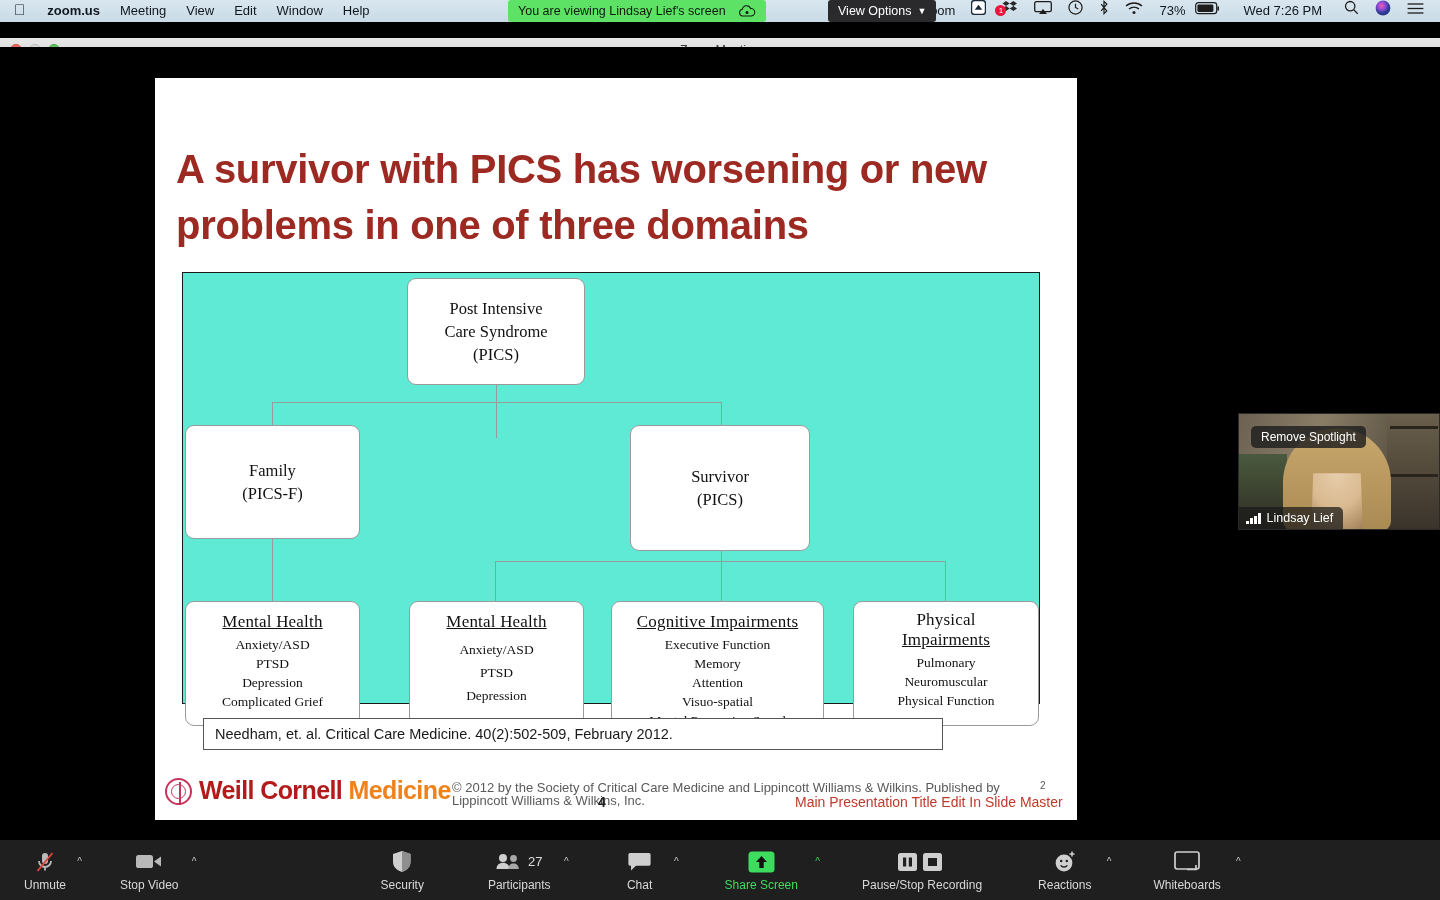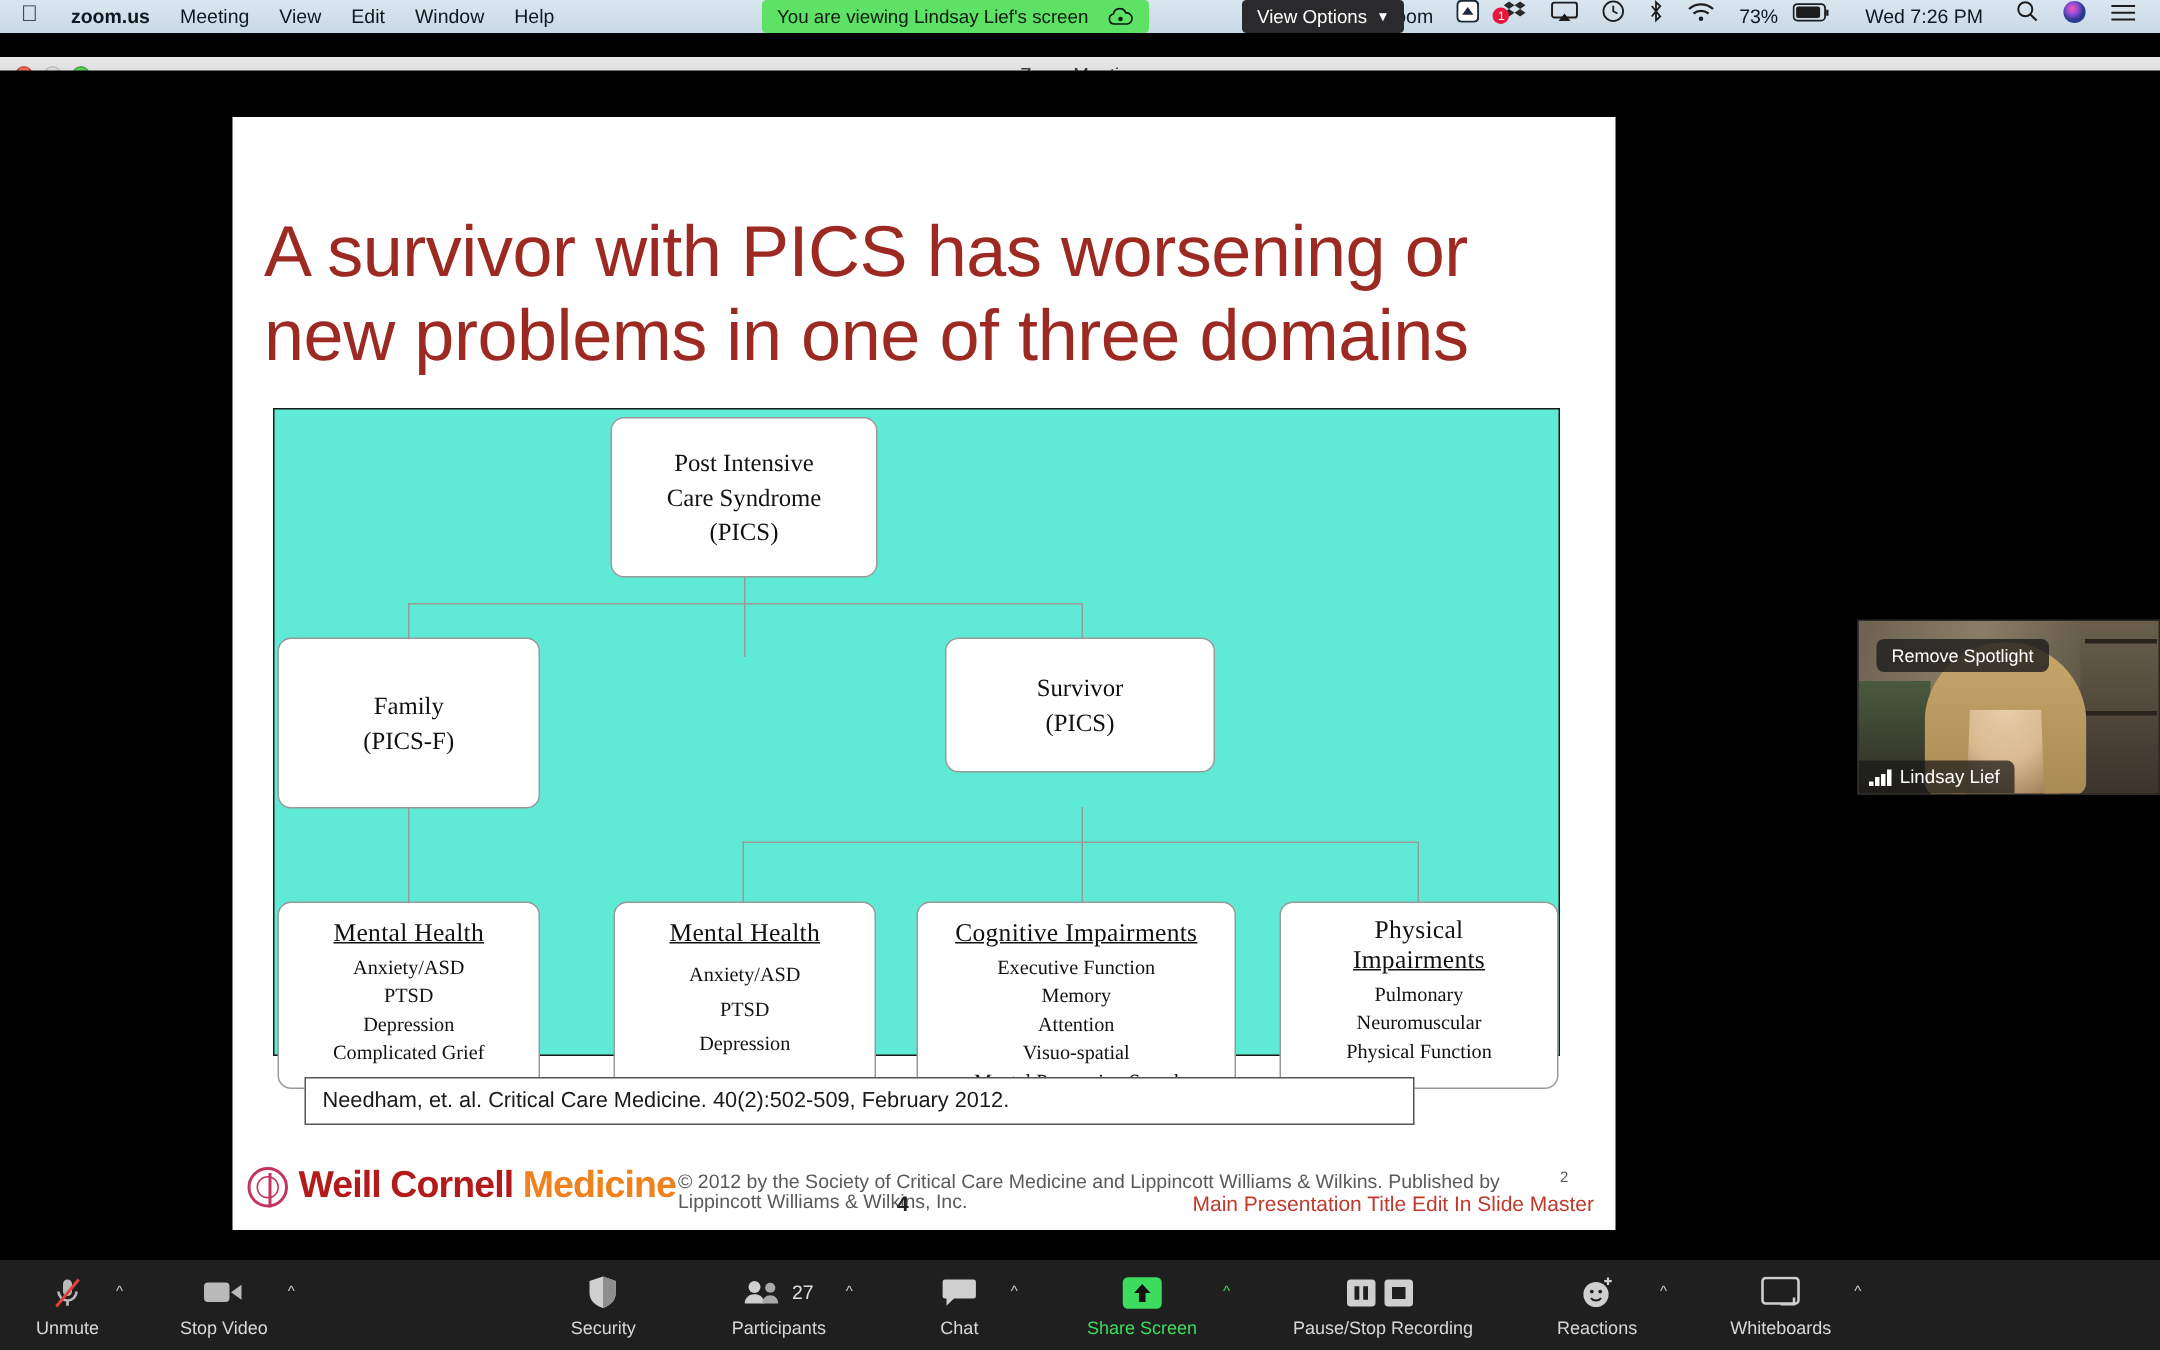--- a/index.html
+++ b/index.html
@@ -54,21 +54,21 @@
   .shared-frame{
     position:absolute; left:0px; top:29px; width:1232px; height:724px; background:#000;
   }
   .slide{
     position:absolute; left:155px; top:31px; width:922px; height:742px; background:#fff;
     overflow:hidden;
   }
 
   .slide-title{
     position:absolute; left:21px; top:63px; width:880px;
-    color:#9d2a22; font-size:48px; line-height:56px; font-weight:400;
+    color:#9d2a22; font-size:40px; line-height:56px; font-weight:700;
     letter-spacing:-0.3px;
   }
 
   
   .diagram{
     position:absolute; left:27px; top:194px; width:858px; height:432px;
     border:1.5px solid #1a1a1a; background:#5eead4;
   }
   .dbox{
     position:absolute; border:1px solid #9a9a9a; border-radius:9px; background:#fff;
@@ -297,21 +297,21 @@
       <div class="dbox" style="left:224px; top:5px; width:178px; height:107px;">
         <div class="tl">Post Intensive</div>
         <div class="tl">Care Syndrome</div>
         <div class="tl">(PICS)</div>
       </div>
 
       <div class="dbox" style="left:2px; top:152px; width:175px; height:114px;">
         <div class="tl">Family</div>
         <div class="tl">(PICS-F)</div>
       </div>
-      <div class="dbox" style="left:447px; top:152px; width:180px; height:90px;">
+      <div class="dbox" style="left:447px; top:152px; width:180px; height:126px;">
         <div class="tl">Survivor</div>
         <div class="tl">(PICS)</div>
       </div>
 
       <div class="dbox" style="left:2px; top:328px; width:175px; height:125px; justify-content:flex-start; padding-top:10px;">
         <div class="hd">Mental Health</div>
         <div class="li">Anxiety/ASD</div>
         <div class="li">PTSD</div>
         <div class="li">Depression</div>
         <div class="li">Complicated Grief</div>

